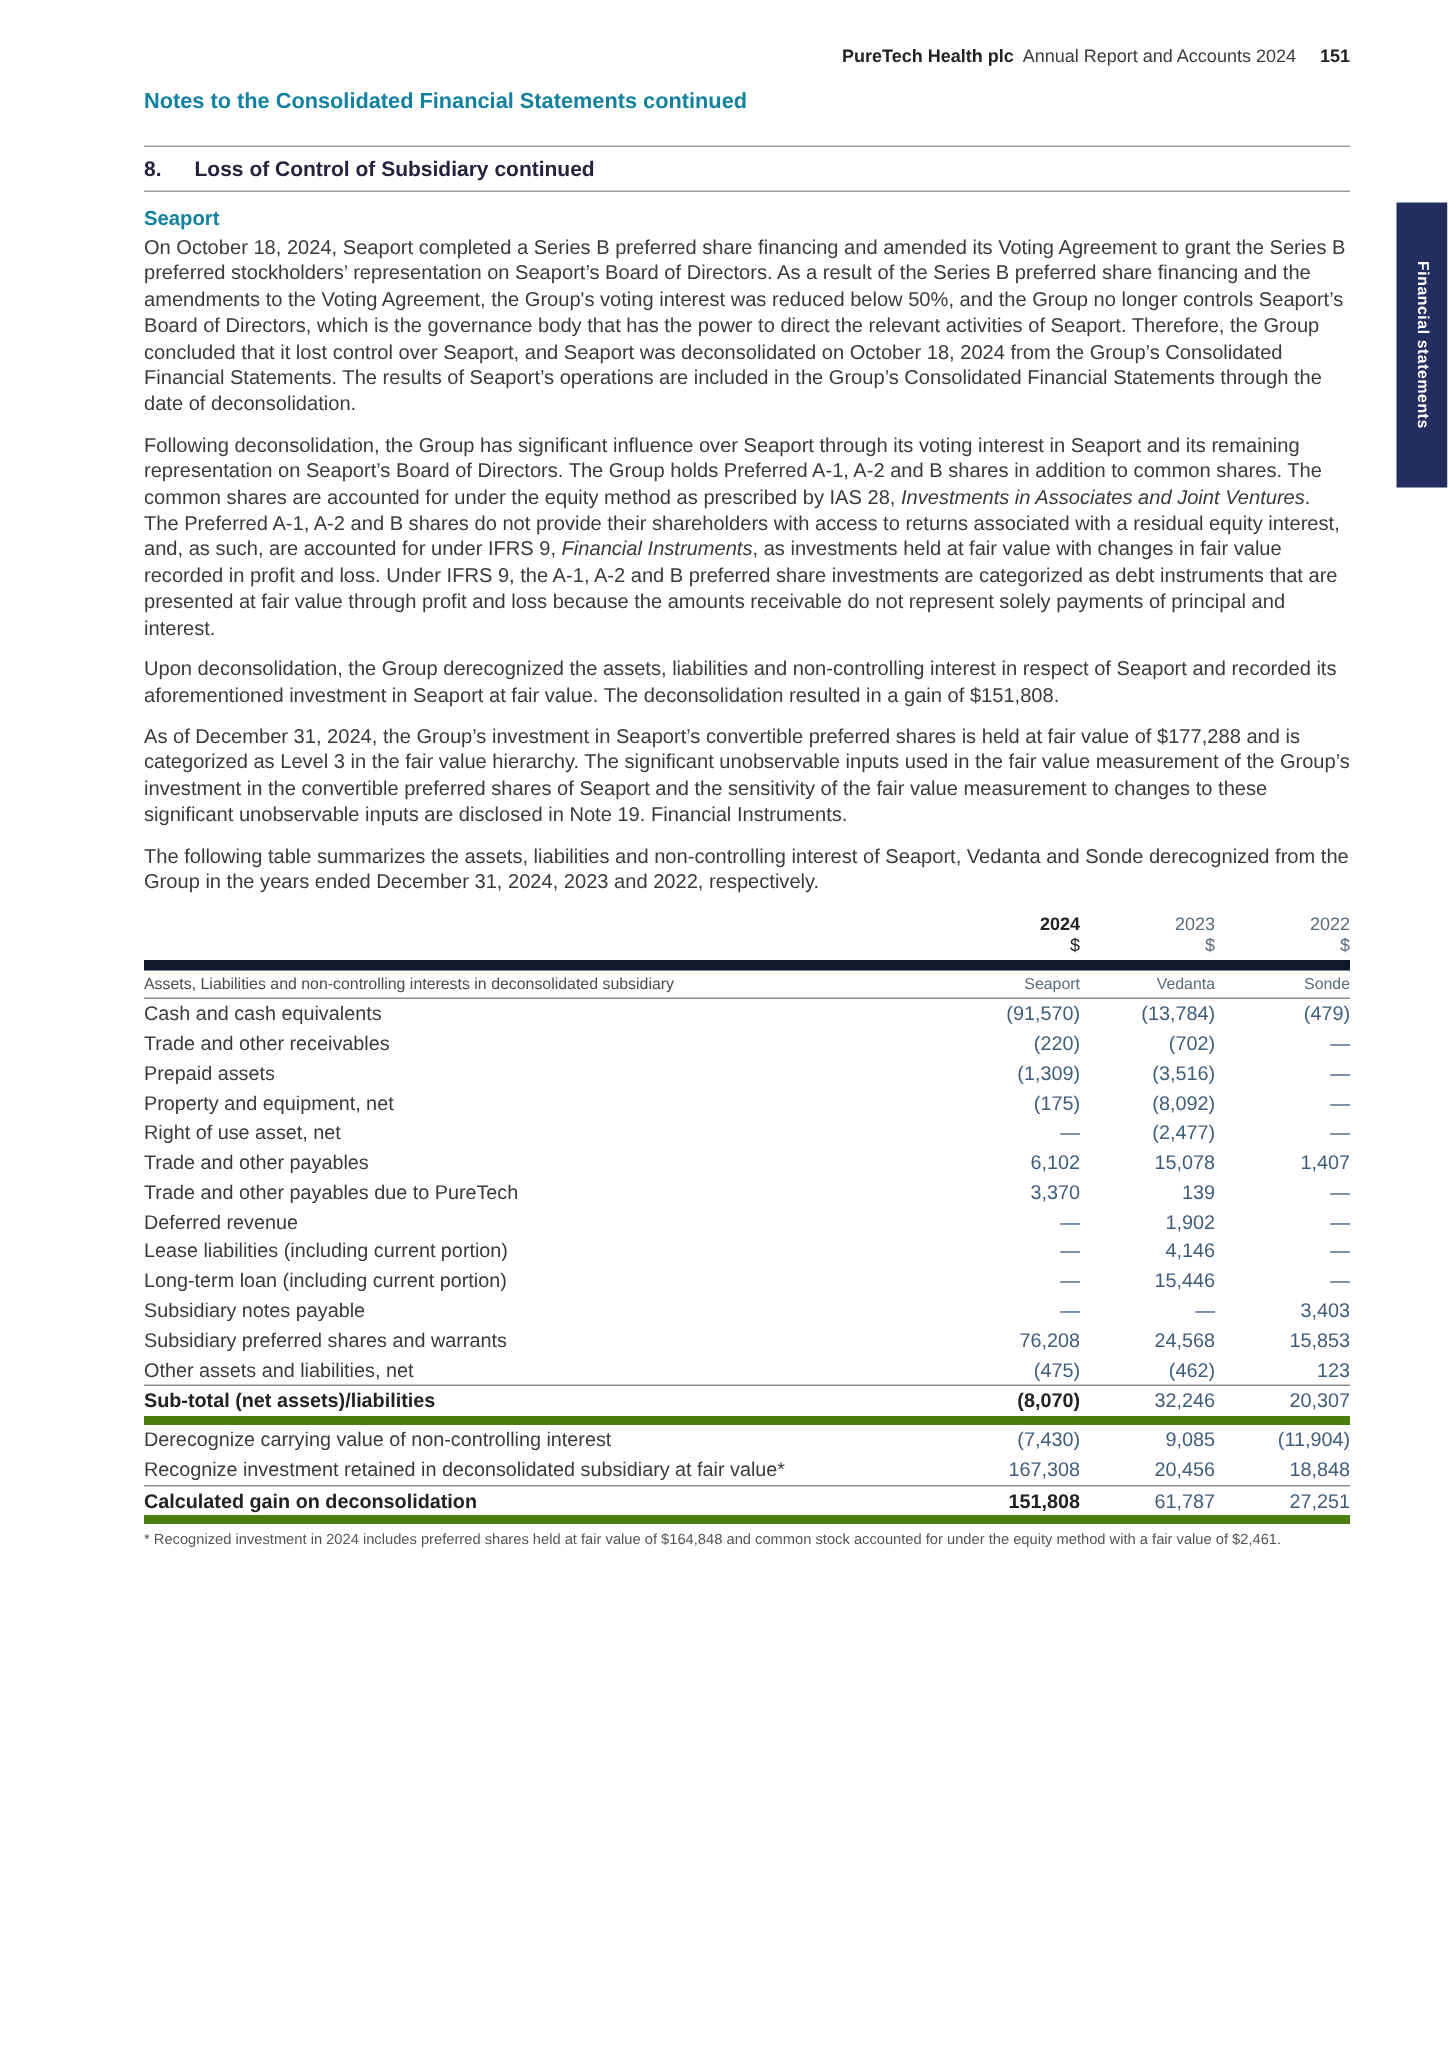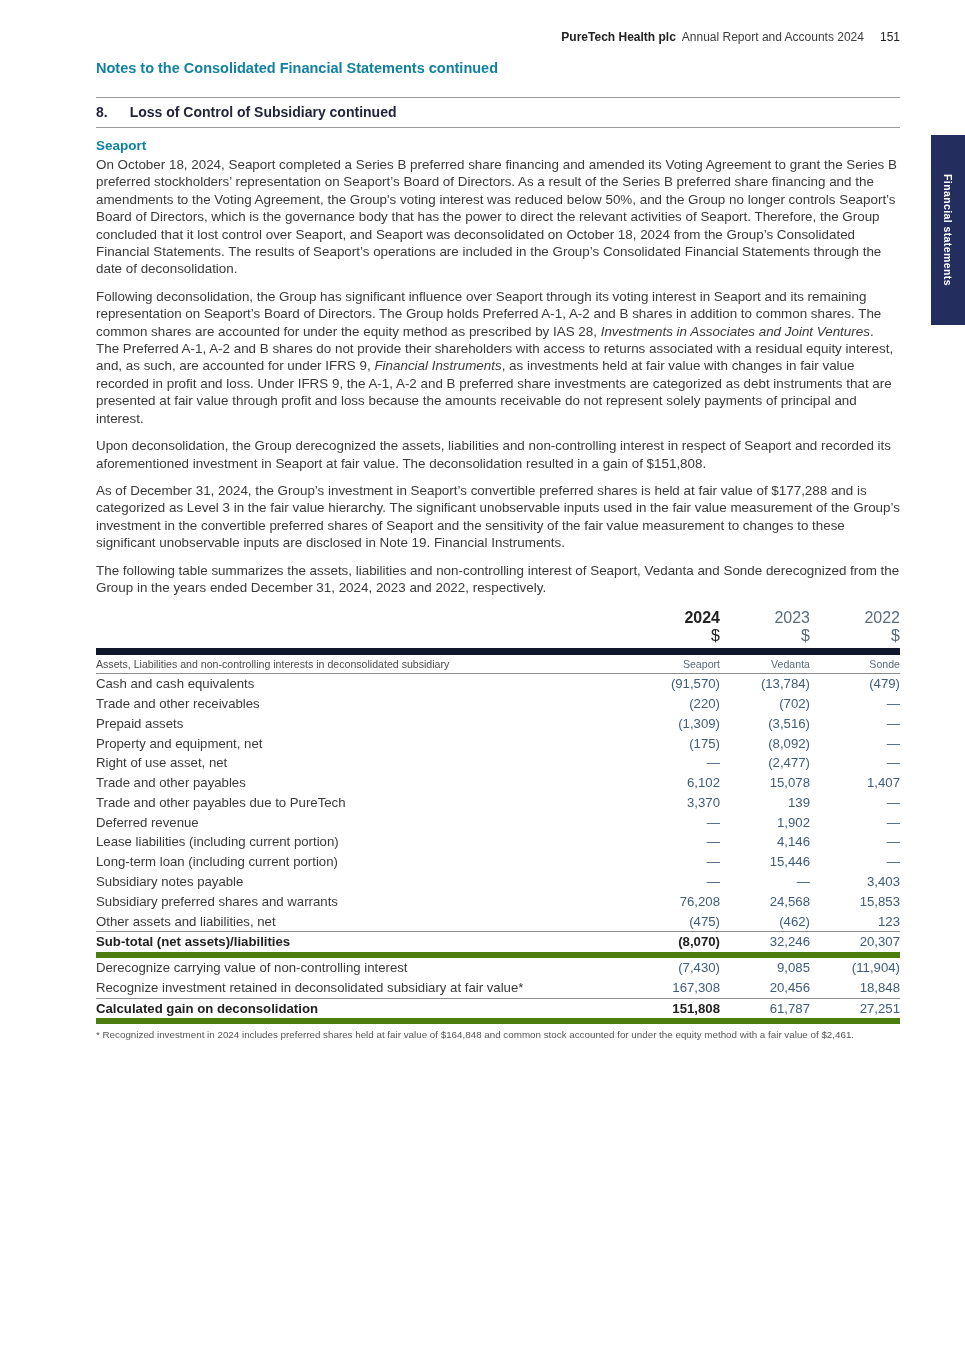--- a/index.html
+++ b/index.html
@@ -13,21 +13,21 @@
   }
   
   .page-header {
     position: absolute; top: 30px; right: 65px;
     font-size: 12px; color: #222;
     display: flex; align-items: baseline; gap: 6px;
     white-space: nowrap;
   }
   .page-header .company { font-weight: bold; }
   .page-header .report  { color: #3c3c3c; }
-  .page-header .pagenum { font-weight: normal; margin-left: 10px; }
+  .page-header .pagenum { font-weight: bold; margin-left: 10px; }
 
   
   .side-tab {
     position: absolute; top: 135px; right: 0;
     width: 34px; height: 190px;
     background: #232e5f;
     display: flex; align-items: center; justify-content: center;
   }
   .side-tab .tab-label {
     writing-mode: vertical-rl;
@@ -52,21 +52,21 @@
   p.body { font-size: 13.4px; line-height: 17.4px; margin-bottom: 10px; color: #3a3a3a; }
   p.body em { font-style: italic; }
 
   
   .table-wrap { margin-top: 7px; }
   table.fin { width: 100%; border-collapse: collapse; font-size: 13.2px; color: #3f5d7a; }
   table.fin col.col-num { width: 90px; }
   table.fin td { padding: 2.2px 0 2.6px 8px; text-align: right; white-space: nowrap; vertical-align: bottom; }
   table.fin td.cell-label { text-align: left; padding-left: 0; color: #3a3a3a; }
 
-  tr.year-row td { font-size: 16px; color: #5a6b7a; padding-bottom: 3px; margin-top: 40px; }
+  tr.year-row td { font-size: 12px; color: #5a6b7a; padding-bottom: 3px; margin-top: 40px; }
   tr.year-row .yr-2024 { font-weight: bold; color: #222; }
   tr.year-row .unit-2024 { color: #222; }
 
   tr.entity-row td {
     border-top: 7px solid #0f172a; border-bottom: 1px solid #8c8c8c;
     font-size: 10.6px; color: #5a6b7a; padding-top: 3px; padding-bottom: 3.5px;
   }
   tr.entity-row td.cell-label { color: #4a4a4a; }
 
   tr.row-strong td { border-top: 1px solid #8c8c8c; border-bottom: 6px solid #4d7c0f; }

